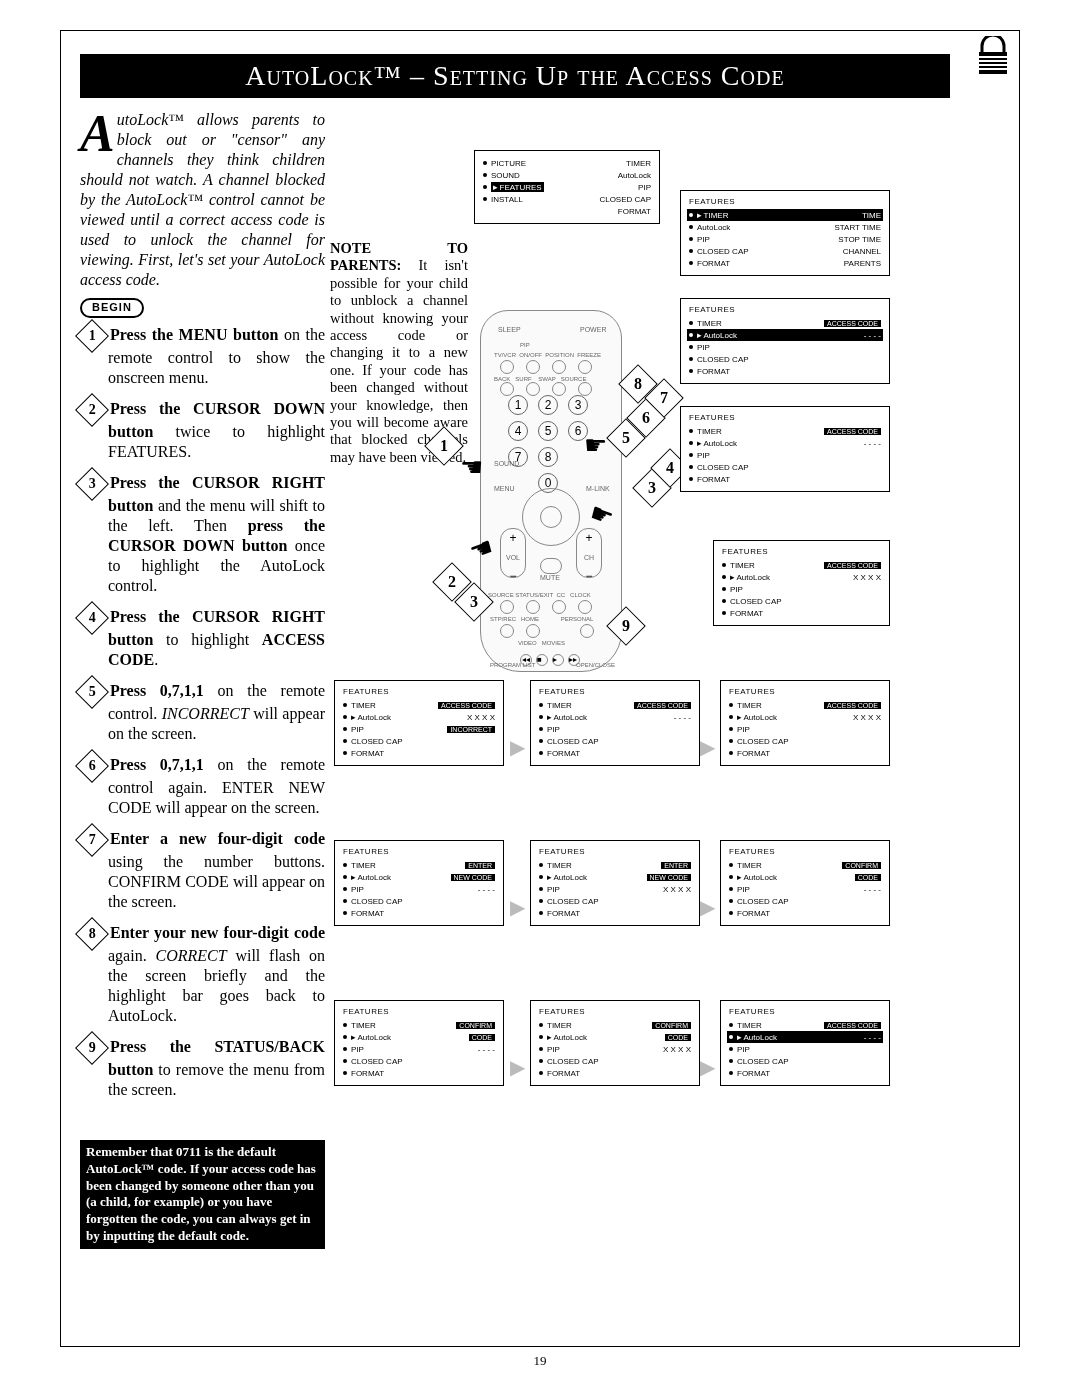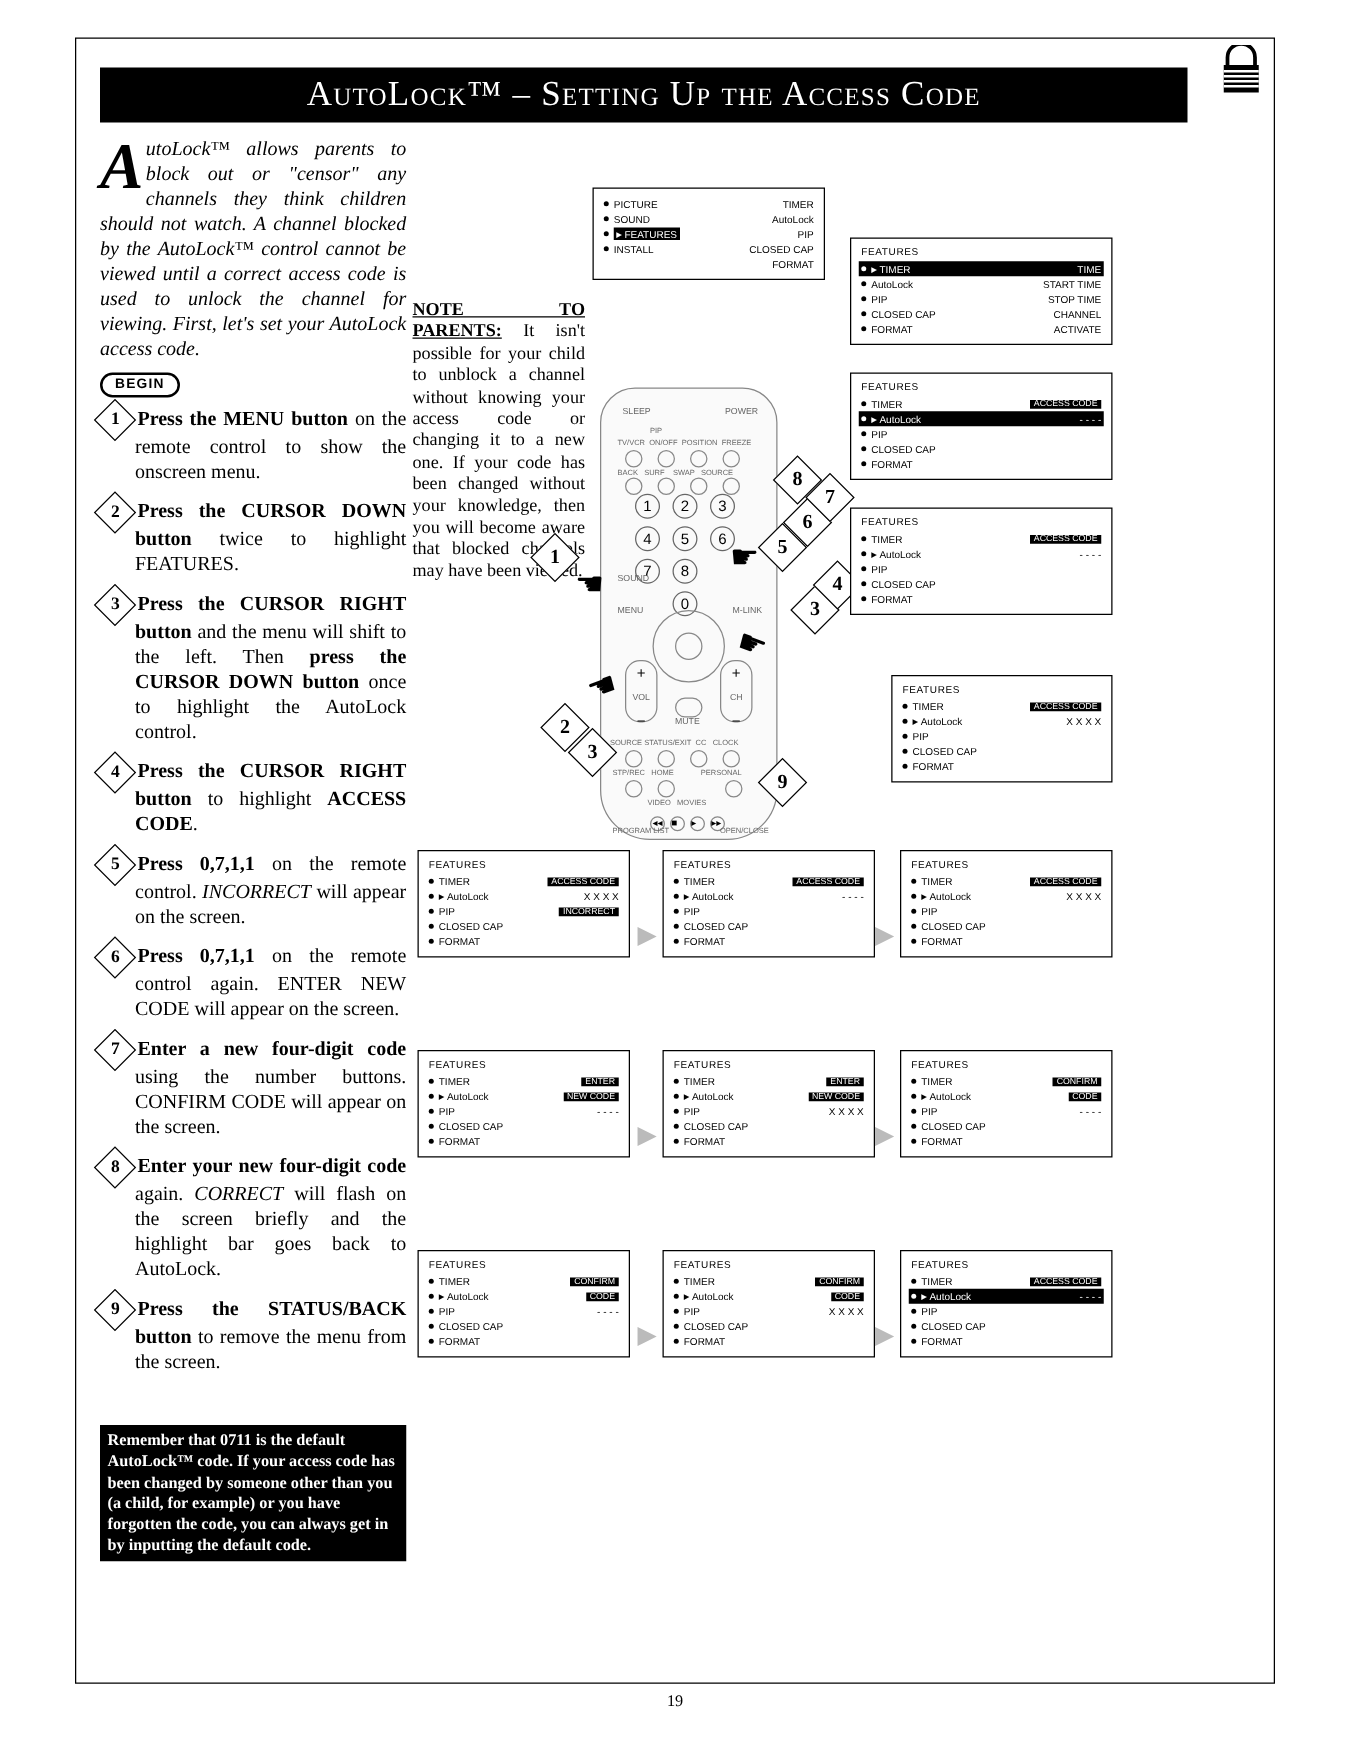--- a/index.html
+++ b/index.html
@@ -131,21 +131,20 @@
     position: absolute;
     left: 330px;
     top: 240px;
     width: 138px;
     font-size: 14.5px;
     line-height: 1.2;
     text-align: justify;
   }
   .note-box .hd {
     font-weight: bold;
-    text-decoration: underline;
   }
   .remote {
     position: absolute;
     left: 480px;
     top: 310px;
     width: 140px;
     height: 360px;
     border: 1px solid #888;
     border-radius: 28px 28px 40px 40px;
     background: #fafafa;
@@ -409,21 +408,21 @@
       <div class="row">
         <span class="lbl"><span class="bullet"></span>PIP</span>
         <span>STOP TIME</span>
       </div>
       <div class="row">
         <span class="lbl"><span class="bullet"></span>CLOSED CAP</span>
         <span>CHANNEL</span>
       </div>
       <div class="row">
         <span class="lbl"><span class="bullet"></span>FORMAT</span>
-        <span>ACTIVATE</span>
+        <span>PARENTS</span>
       </div>
     </div>
   <div class="panel" style="left:680px;top:298px;width:210px;" id="menu3">
       <div class="hd">FEATURES</div>
       <div class="row">
         <span class="lbl"><span class="bullet"></span>TIMER</span>
         <span class="badge">ACCESS CODE</span>
       </div>
       <div class="row hl">
         <span class="lbl"><span class="bullet"></span><span class="arrow-ptr">▸</span>AutoLock</span>

